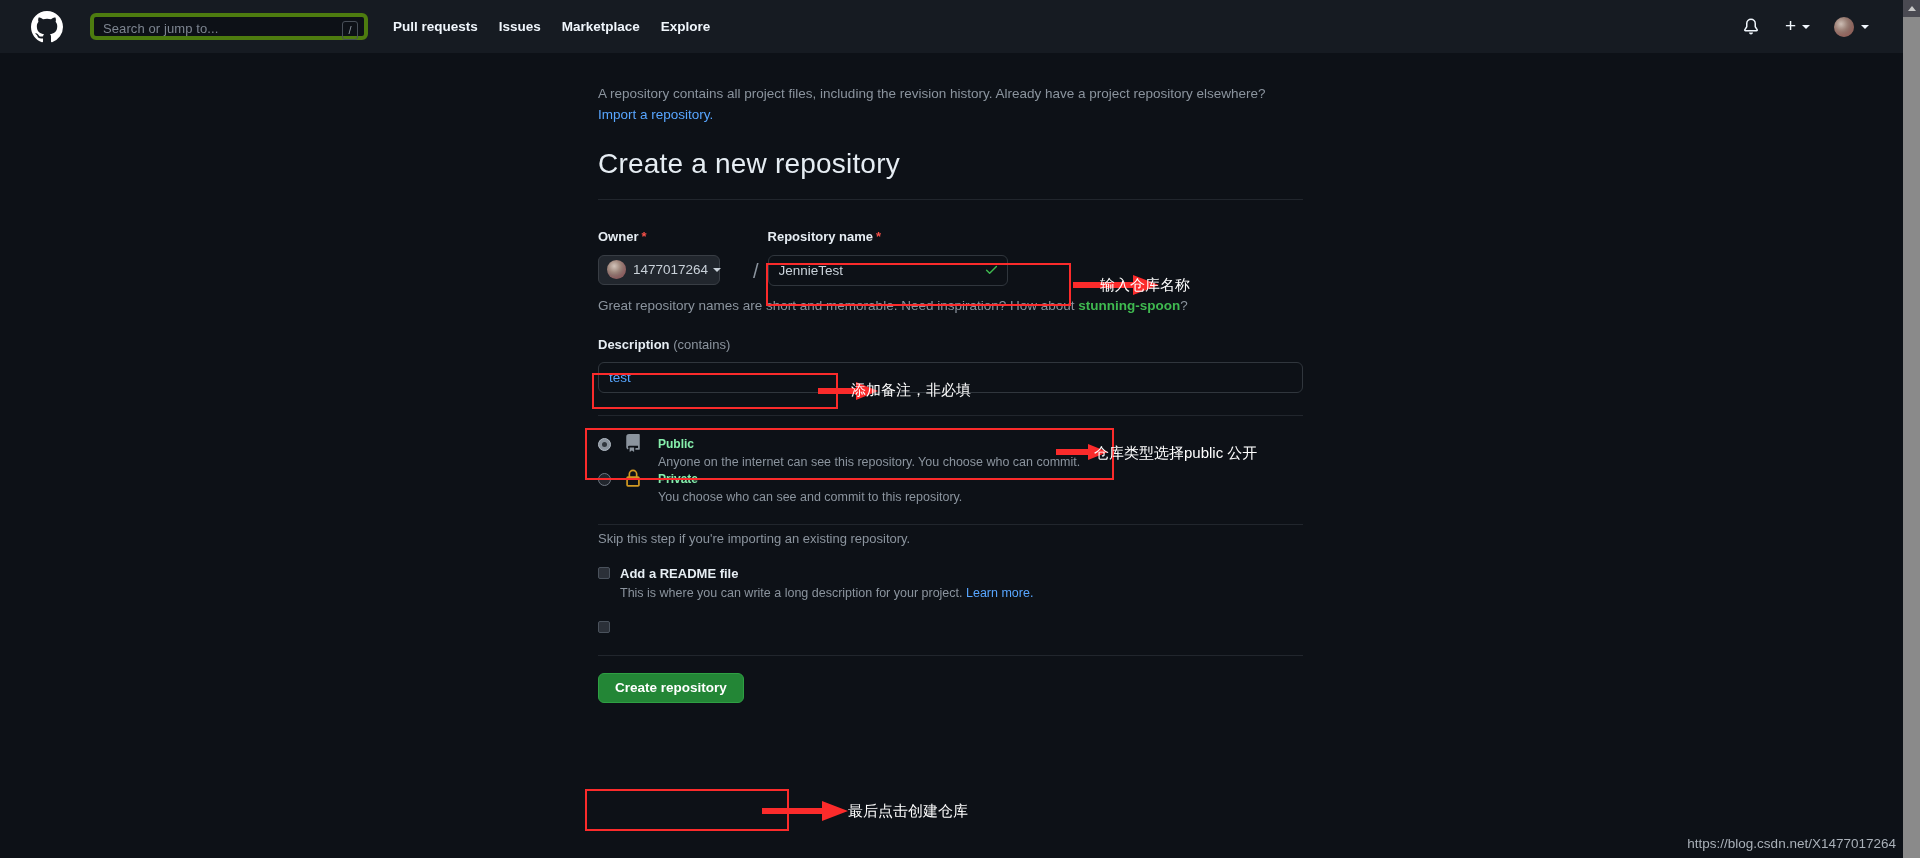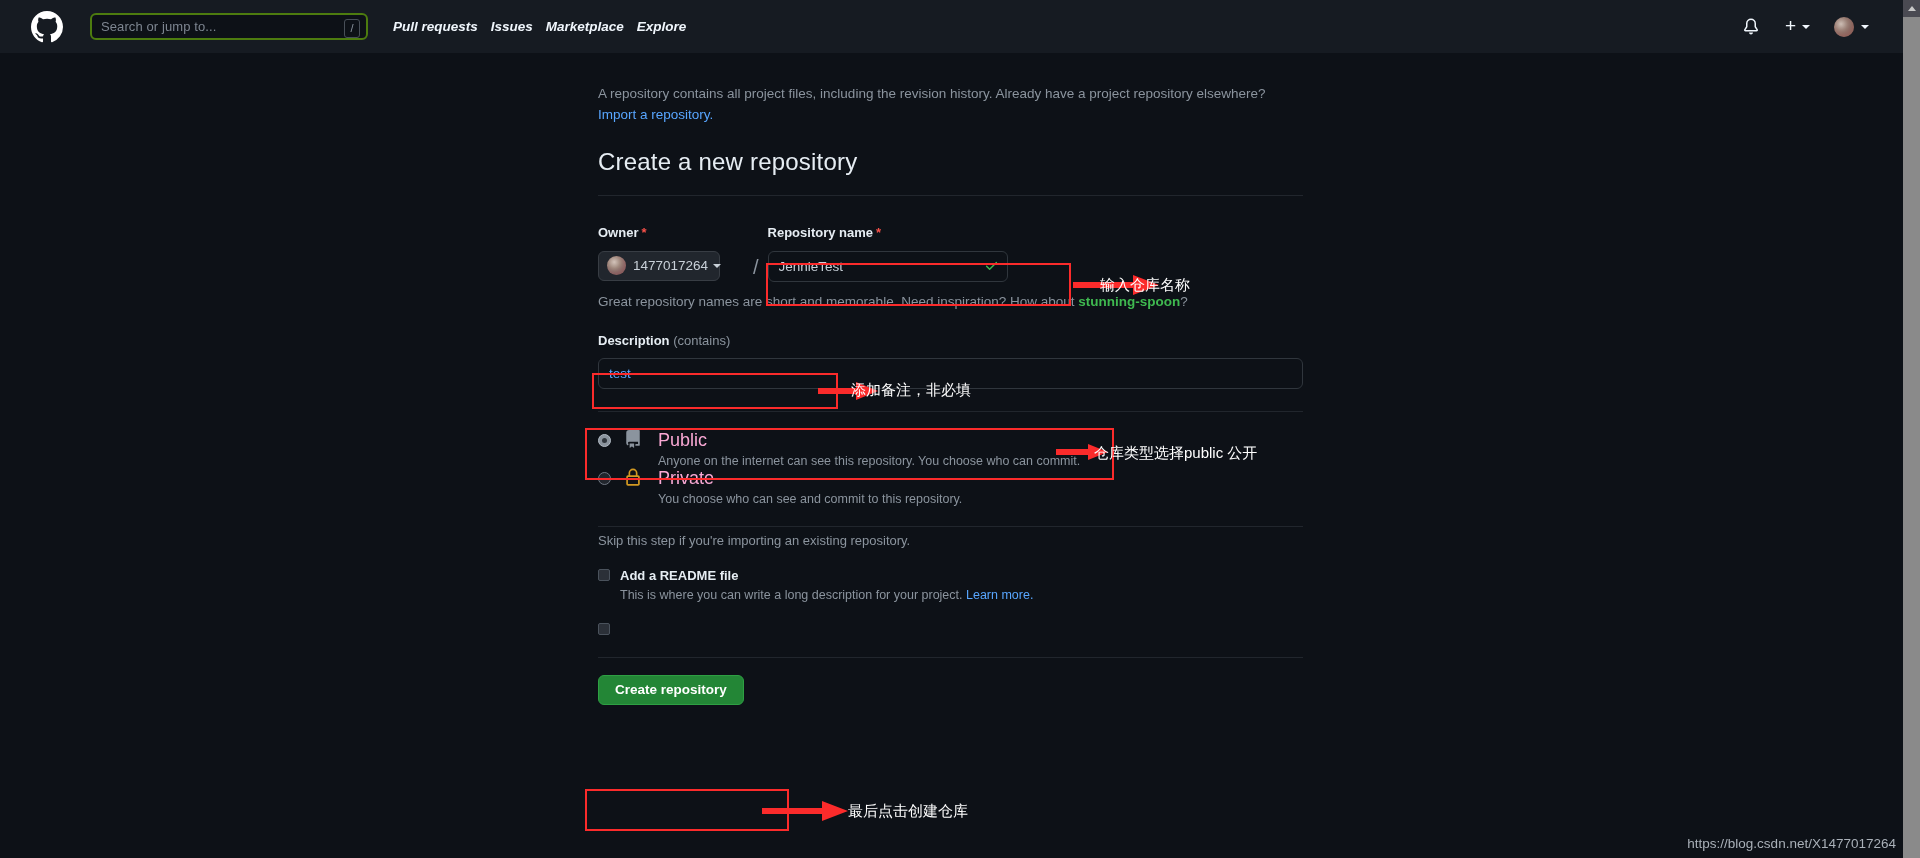--- a/index.html
+++ b/index.html
@@ -19,38 +19,38 @@
     padding: 0 20px;
   }
   .gh-logo { width: 32px; height: 32px; margin-left: 11px; color: #ffffff; flex: 0 0 auto; }
   .gh-logo svg { display: block; width: 32px; height: 32px; fill: #ffffff; }
 
   .search-box {
     position: relative;
     margin-left: 27px;
     width: 278px; height: 27px;
     background: #0d1117;
-    border: 2px solid #4d7c0f;
+    border: 4px solid #4d7c0f;
     border-radius: 6px;
-    display: flex; align-items: center;
+    display: flex; align-items: flex-end;
   }
   .search-box .ph {
     font-size: 13px; color: #7d8590;
     padding-left: 9px; letter-spacing: .1px;
   }
   .slash-key {
     position: absolute; right: 6px; top: 4px;
     width: 16px; height: 19px;
     border: 1px solid #484f58;
     border-radius: 3px;
     color: #8b949e; font-size: 11px;
     display: flex; align-items: center; justify-content: center;
     line-height: 1;
   }
-  .nav { display: flex; align-items: center; margin-left: 25px; gap: 13px; font-style: italic; }
+  .nav { display: flex; align-items: center; margin-left: 25px; gap: 21px; }
   .nav a {
     color: #f0f6fc; font-size: 13.5px; font-weight: bold;
     text-decoration: none; white-space: nowrap;
   }
 
   .header-right {
     position: absolute; right: 34px; top: 0; height: 53px;
     display: flex; align-items: center; gap: 0px;
   }
   .bell { width: 16px; height: 17px; margin-right: 26px; }
@@ -99,21 +99,21 @@
     left: 598px; top: 0px;
     width: 705px;
   }
   .intro {
     font-size: 13.5px; color: #8b949e; line-height: 1.55;
     margin-top: 31px;
   }
   .intro a { color: #58a6ff; text-decoration: none; }
   h1.title {
     margin-top: 22px;
-    font-size: 24px; font-weight: normal; color: #e6edf3;
+    font-size: 28px; font-weight: normal; color: #e6edf3;
     letter-spacing: .2px;
   }
   .divider { height: 1px; background: #21262d; margin-top: 19px; }
 
   .label {
     font-size: 13px; color: #e6edf3; font-weight: bold;
   }
   .req { color: #f85149; font-weight: bold; margin-left: 3px; }
   .optional { color: #8b949e; font-weight: normal; }
 
@@ -196,21 +196,21 @@
   }
   .radio.on { background: #8b949e; border-color: #b1bac4; }
   .radio.on::after {
     content: ""; position: absolute;
     left: 3px; top: 3px; width: 5px; height: 5px;
     border-radius: 50%; background: #30363d;
   }
   .vis-icon { margin-left: 13px; width: 22px; flex: 0 0 auto; }
   .vis-icon svg { display: block; }
   .vis-txt { margin-left: 12px; }
-  .vis-title { font-size: 18px; color: #f9a8d4; font-weight: normal; }
+  .vis-title { font-size: 12px; color: #86efac; font-weight: bold; }
   .vis-sub { font-size: 12.5px; color: #8b949e; margin-top: 3px; }
 
   .divider3 { height: 1px; background: #21262d; margin-top: 20px; }
 
   .init-head { margin-top: 18px; font-size: 13px; color: #e6edf3; font-weight: bold; }
   .init-sub { margin-top: 6px; font-size: 13px; color: #8b949e; }
 
   .cb-row { margin-top: 18px; display: flex; align-items: flex-start; }
   .cb {
     width: 12px; height: 12px;

